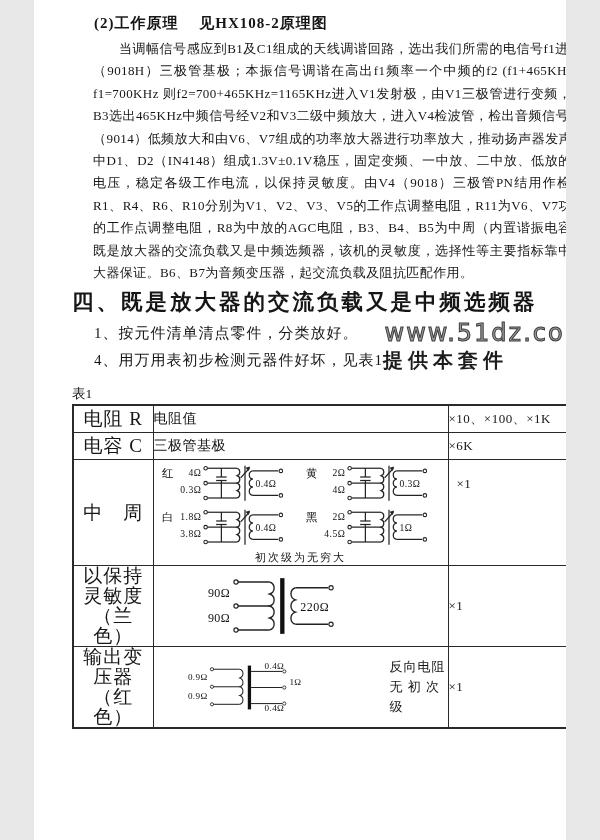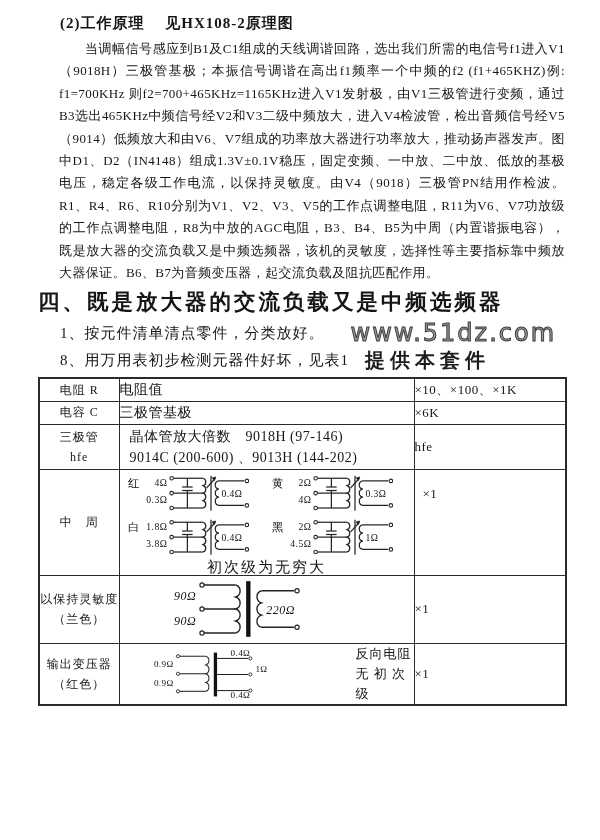--- a/index.html
+++ b/index.html
@@ -1,18 +1,18 @@
 <!DOCTYPE html>
 <html><head>
 <meta charset="utf-8">
 <style>
   html,body{margin:0;padding:0;background:#e8e8e8;}
   .page{
     position:relative;
-    width:600px;height:840px;
+    width:532px;height:840px;
     margin:0 auto;
     background:#ffffff;
     box-sizing:border-box;
     padding:14px 35px 0 38px;
     font-family:"Liberation Serif","DejaVu Serif",serif;
     color:#161616;
     overflow:hidden;
   }
   .sec-heading{
     margin-left:22px;
@@ -51,21 +51,21 @@
     margin-left:26px;
     font-family:"DejaVu Sans","Liberation Sans",sans-serif;
     font-size:24px;
     letter-spacing:2px;
     color:#9a9a9a;
     -webkit-text-stroke:1px #3c3c3c;
     line-height:24px;
   }
   .wm-kit{
     display:inline-block;vertical-align:middle;
-    margin-left:16px;
+    margin-left:0;
     font-family:"DejaVu Sans","Liberation Sans",sans-serif;
     font-size:20px;
     font-weight:700;
     letter-spacing:5px;
     color:#1c1c1c;
     line-height:22px;
   }
   .tbl-caption{
     margin:8px 0 2px 0;
     font-size:13.5px;
@@ -87,43 +87,43 @@
   col.c2{width:295px;}
   col.c3{width:152px;}
   tr.hr{height:26px;}
   tr.r1,tr.r2{height:23px;}
   tr.r3{height:45px;}
   tr.r4{height:22px;}
   tr.r5{height:104px;}
   tr.r6{height:68px;}
   tr.r7{height:62px;}
   th{font-size:14px;font-weight:600;letter-spacing:1px;text-align:center;}
-  td.cat{font-size:12px;text-align:center;letter-spacing:1px;}
+  td.cat{font-size:19px;text-align:center;letter-spacing:1px;}
   td.cat .cl{line-height:20px;}
   td.con{font-size:14px;padding-left:10px;letter-spacing:0.5px;}
   td.con .cl{line-height:21px;padding-left:10px;}
   td.rng{font-size:13px;padding-left:8px;letter-spacing:0.5px;margin-top:27px;}
   td.rng-top{vertical-align:top;}
   td.rng-top .rv{display:block;padding:16px 0 0 8px;font-size:13px;}
   .diag-cell{vertical-align:top;}
   .diag-grid{
     display:grid;
     grid-template-columns:142px 142px;
     column-gap:2px;
     row-gap:2px;
     padding:3px 0 0 6px;
   }
   .diag-note{
     text-align:center;
-    font-size:15px;
+    font-size:11px;
     letter-spacing:2px;
     margin-top:0px;
     line-height:16px;
   }
-  .in-wrap{padding-left:34px;font-style:italic;}
+  .in-wrap{padding-left:34px;}
   .out-wrap{display:flex;align-items:center;padding-left:20px;}
   .out-note{margin-left:26px;font-size:13px;line-height:20px;letter-spacing:1px;}
   svg.dsvg{display:block;}
   .wire line,.wire path{stroke:#222;stroke-width:1.4;fill:none;}
   .wire circle{fill:#fff;stroke:#222;stroke-width:1.2;}
   .wire .bar{fill:#111;stroke:none;}
   .wire polygon{fill:#222;stroke:none;}
   svg text{font-family:"Liberation Serif","DejaVu Serif",serif;fill:#111;}
   .t-color{font-size:13px;}
   .t-val{font-size:11px;}
@@ -137,23 +137,24 @@
   <div class="sec-heading">(2)工作原理　 见HX108-2原理图</div>
 
   <p class="body-par">当调幅信号感应到B1及C1组成的天线调谐回路，选出我们所需的电信号f1进入V1（9018H）三极管基极；本振信号调谐在高出f1频率一个中频的f2 (f1+465KHZ)例: f1=700KHz 则f2=700+465KHz=1165KHz进入V1发射极，由V1三极管进行变频，通过B3选出465KHz中频信号经V2和V3二级中频放大，进入V4检波管，检出音频信号经V5（9014）低频放大和由V6、V7组成的功率放大器进行功率放大，推动扬声器发声。图中D1、D2（IN4148）组成1.3V±0.1V稳压，固定变频、一中放、二中放、低放的基极电压，稳定各级工作电流，以保持灵敏度。由V4（9018）三极管PN结用作检波。R1、R4、R6、R10分别为V1、V2、V3、V5的工作点调整电阻，R11为V6、V7功放级的工作点调整电阻，R8为中放的AGC电阻，B3、B4、B5为中周（内置谐振电容），既是放大器的交流负载又是中频选频器，该机的灵敏度，选择性等主要指标靠中频放大器保证。B6、B7为音频变压器，起交流负载及阻抗匹配作用。</p>
 
   <div class="main-heading">四、既是放大器的交流负载又是中频选频器</div>
 
   <div class="li-row">
     <span class="li-text">1、按元件清单清点零件，分类放好。</span><span class="wm-url">www.51dz.com</span>
   </div>
   <div class="li-row">
-    <span class="li-text">8、用万用表初步检测元器件好坏，见表1</span><span class="wm-kit">提供本套件</span>
+    <span class="li-text">4、用万用表初步检测元器件好坏，见表1</span><span class="wm-kit">提供本套件</span>
   </div>
 
+  <div class="tbl-caption">表1</div>
 
   <table class="t">
     <colgroup>
         <col class="c1">
         <col class="c2">
         <col class="c3">
       </colgroup>
 
     <tbody>
 
@@ -162,31 +163,20 @@
       <td class="con">电阻值</td>
       <td class="rng">×10、×100、×1K</td>
     </tr>
 
     <tr class="r2">
       <td class="cat">电容 C</td>
       <td class="con">三极管基极</td>
       <td class="rng">×6K</td>
     </tr>
 
-    <tr class="r3">
-      <td class="cat">
-        <div class="cl">三极管</div>
-        <div class="cl">hfe</div>
-      </td>
-      <td class="con" style="padding-left:0;">
-        <div class="cl">晶体管放大倍数　9018H (97-146)</div>
-        <div class="cl">9014C (200-600) 、9013H (144-202)</div>
-      </td>
-      <td class="rng">hfe</td>
-    </tr>
 
 
     <tr class="r5">
       <td class="cat">中　周</td>
       <td class="con diag-cell" style="padding-left:0;">
         <div class="diag-grid">
 
           <svg class="dsvg" width="142" height="42" viewBox="0 0 162 48">
             <text x="2" y="16" class="t-color">红</text>
             <text x="47" y="15" text-anchor="end" class="t-val">4Ω</text>

